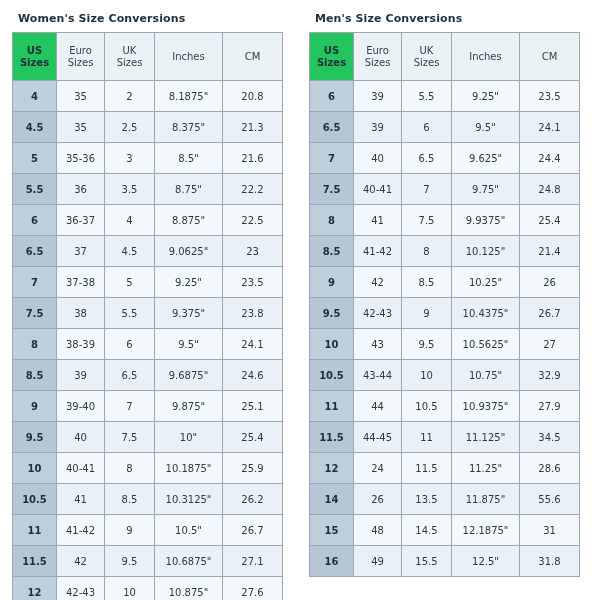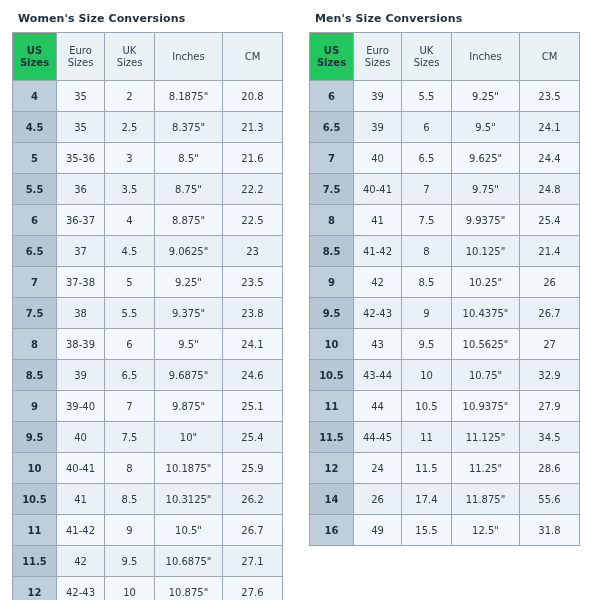--- a/index.html
+++ b/index.html
@@ -368,23 +368,30 @@
           <tr>
             <td class="col-us">12</td>
             <td>24</td>
             <td>11.5</td>
             <td>11.25"</td>
             <td>28.6</td>
           </tr>
           <tr>
             <td class="col-us">14</td>
             <td>26</td>
-            <td>17.4</td>
+            <td>13.5</td>
             <td>11.875"</td>
             <td>55.6</td>
+          </tr>
+          <tr>
+            <td class="col-us">15</td>
+            <td>48</td>
+            <td>14.5</td>
+            <td>12.1875"</td>
+            <td>31</td>
           </tr>
           <tr>
             <td class="col-us">16</td>
             <td>49</td>
             <td>15.5</td>
             <td>12.5"</td>
             <td>31.8</td>
           </tr>
         </tbody>
     </table>

